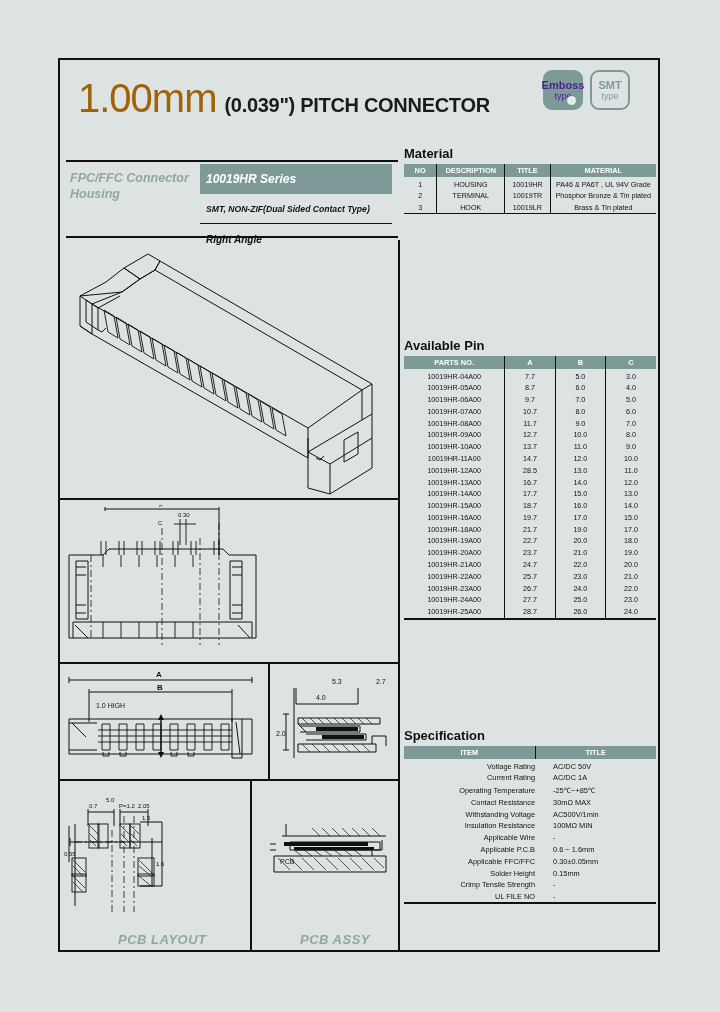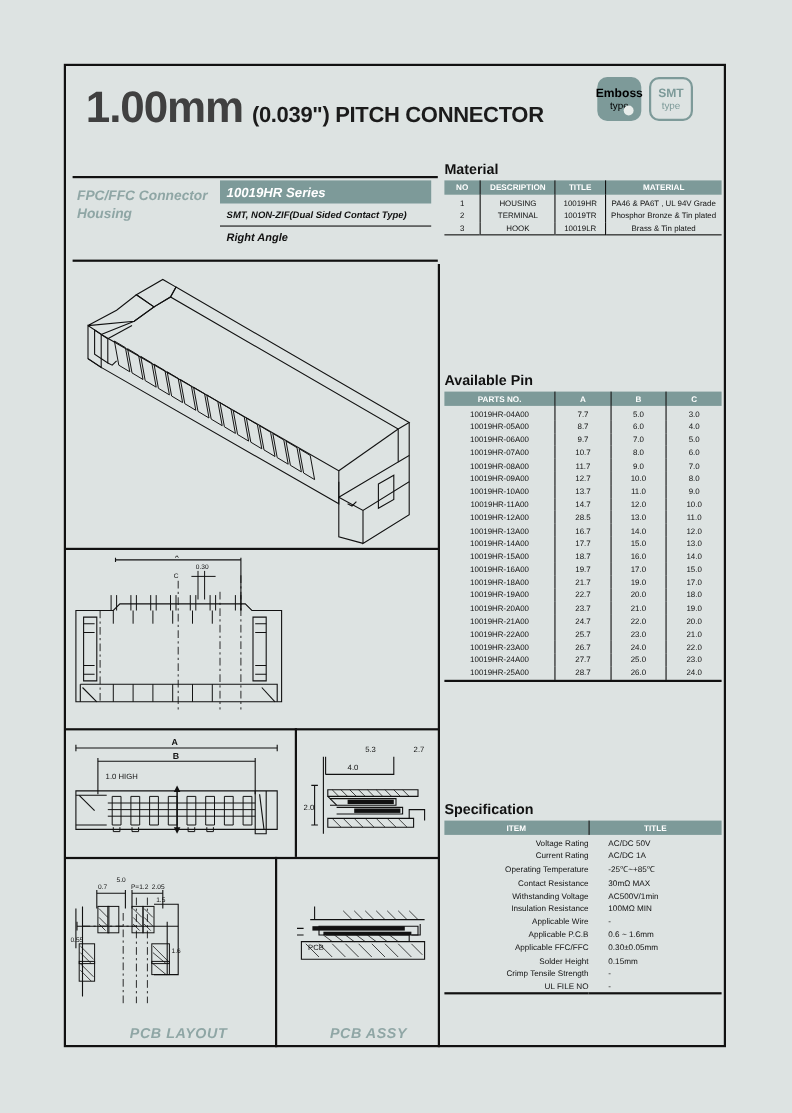--- a/index.html
+++ b/index.html
@@ -16,51 +16,51 @@
     border:2px solid #111;box-sizing:border-box;
   }
   
   .header{
     position:absolute;left:60px;top:60px;width:598px;height:100px;
   }
   .title-row{
     position:absolute;left:18px;top:18px;display:flex;align-items:baseline;
   }
   .title-main{
-    font-size:40px;font-weight:bold;color:#404040;letter-spacing:-1px;
+    font-size:40px;font-weight:normal;color:#a16207;letter-spacing:-1px;
     line-height:40px;
   }
   .title-sub{
     font-size:20px;font-weight:bold;color:#1b1b1b;margin-left:8px;
     letter-spacing:-0.3px;
   }
   .badges{position:absolute;right:28px;top:10px;display:flex;gap:7px;}
   .badge{
     width:40px;height:40px;border-radius:9px;box-sizing:border-box;
     display:flex;flex-direction:column;align-items:center;justify-content:center;
     position:relative;
   }
-  .badge-emboss{background:#7d9a99;color:#000000;}
+  .badge-emboss{background:#7d9a99;color:#4c1d95;}
   .badge-smt{background:transparent;border:2.5px solid #7d9a99;color:#7d9a99;}
   .badge-l1{font-size:11px;font-weight:bold;line-height:11px;}
   .badge-l2{font-size:9px;line-height:10px;}
   .badge-dot{
     position:absolute;right:7px;bottom:5px;width:9px;height:9px;border-radius:50%;
     background:#e7ecea;
   }
   
   .info-block{position:absolute;left:60px;top:160px;width:340px;height:80px;}
   .info-rule-top{position:absolute;left:6px;top:0;width:332px;height:2px;background:#111;}
   .info-rule-bot{position:absolute;left:6px;top:76px;width:332px;height:2px;background:#111;}
   .info-left{
     position:absolute;left:10px;top:10px;width:130px;
     font-size:12.5px;font-style:italic;font-weight:bold;color:#8fa6a5;line-height:16px;
   }
   .info-right{position:absolute;left:140px;top:4px;width:192px;}
-  .ir-row{height:21px;display:flex;align-items:center;padding-left:6px;box-sizing:border-box;
+  .ir-row{height:30px;display:flex;align-items:center;padding-left:6px;box-sizing:border-box;
     border-bottom:1.5px solid #111;font-style:italic;font-weight:bold;}
   .ir-series{background:#7d9a99;color:#ffffff;font-size:12px;border-bottom:none;}
   .ir-desc{font-size:8.6px;color:#111;}
   .ir-angle{font-size:10px;color:#111;border-bottom:none;}
   
   .sec-head{font-size:13px;font-weight:bold;color:#111;}
   
   table{border-collapse:collapse;}
   .tbl{width:100%;font-size:7.2px;}
   .tbl th{

